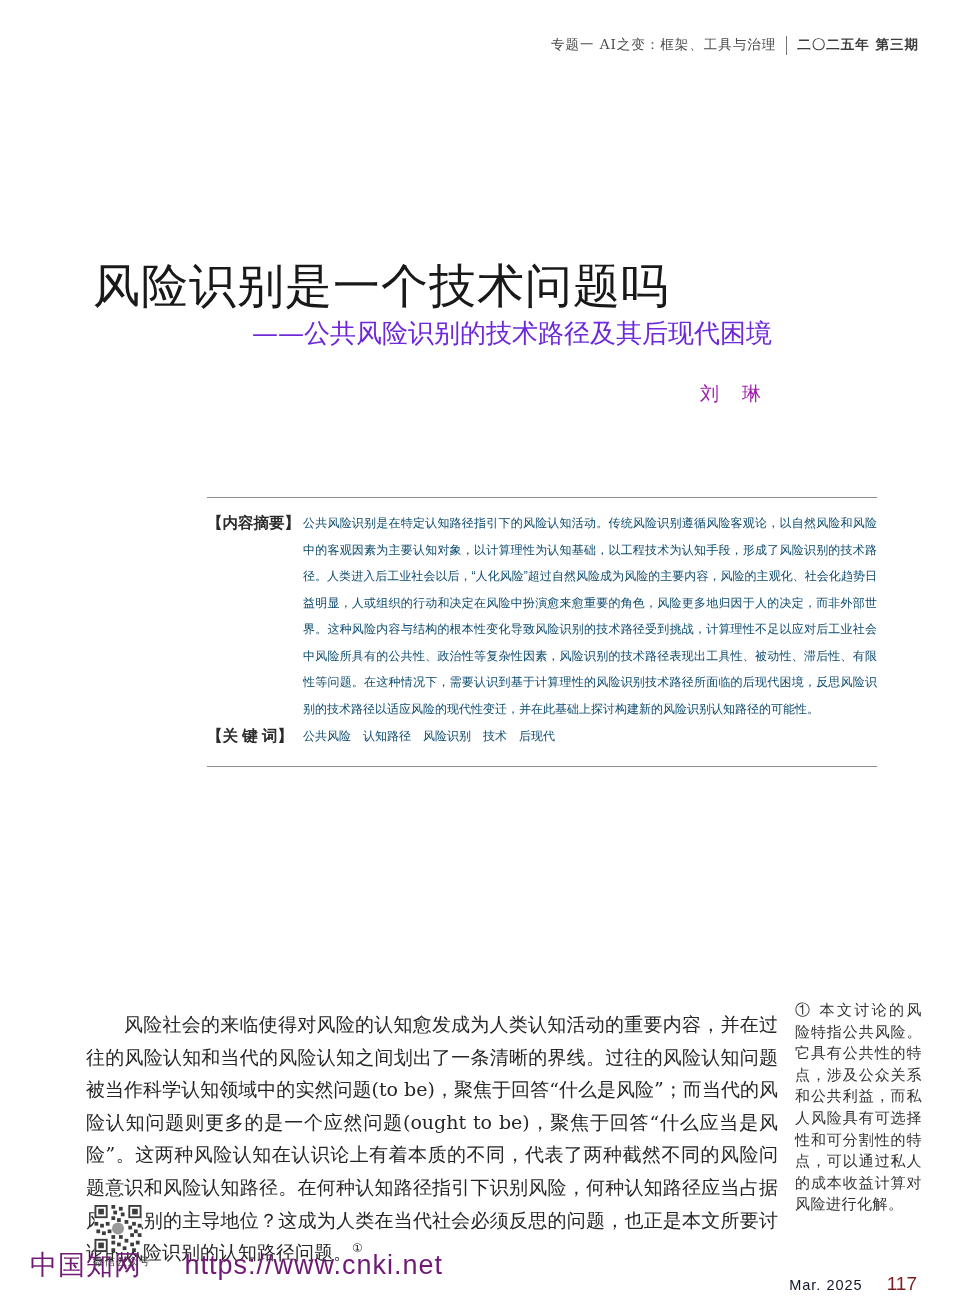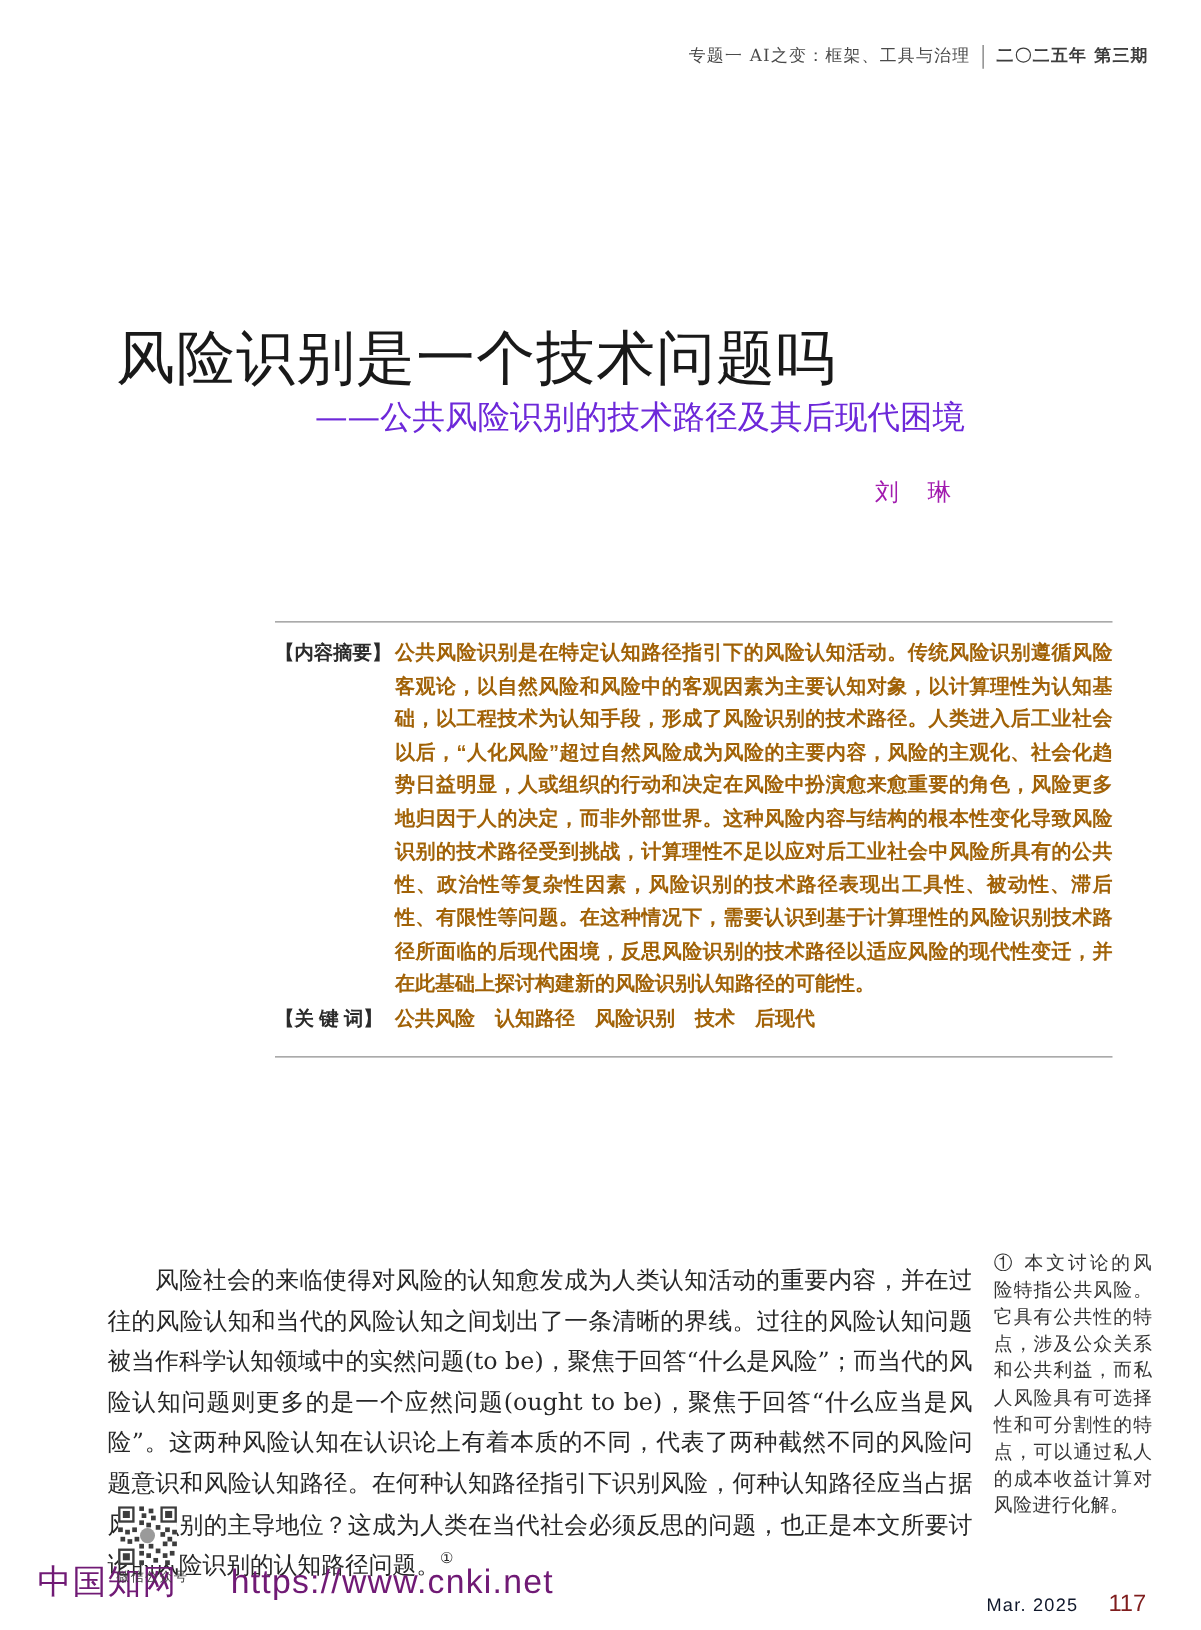--- a/index.html
+++ b/index.html
@@ -40,32 +40,30 @@
     font-family:"DejaVu Serif","Liberation Serif",serif;
     font-size:19px;color:#a21caf;letter-spacing:2px;
   }
   
   .abstract-box{
     position:absolute;left:207px;top:497px;width:670px;
     border-top:1px solid #8f8f8f;
     border-bottom:1px solid #8f8f8f;
     padding:12px 0 16px 0;
     box-sizing:border-box;
-    margin-left:13px;
   }
   .abs-row{display:flex;align-items:flex-start;}
   .abs-label{
     flex:0 0 96px;
     font-weight:700;font-size:15.5px;color:#2b2b2b;
     line-height:26.5px;white-space:nowrap;
   }
   .abs-text{
-    flex:1;font-size:16px;color:#a16207;line-height:26.5px;
+    flex:1;font-size:12px;color:#0c4a6e;line-height:26.5px;
     text-align:justify;
-    font-weight:bold;
   }
   .abs-row + .abs-row{margin-top:1px;}
   
   .body-paragraph{
     position:absolute;left:86px;top:1008px;width:692px;
     font-family:"DejaVu Serif","Liberation Serif",serif;
     font-size:19px;color:#262626;line-height:32.6px;
     text-align:justify;text-indent:2em;margin:0;
   }
   .body-paragraph sup{font-size:12px;line-height:0;}

